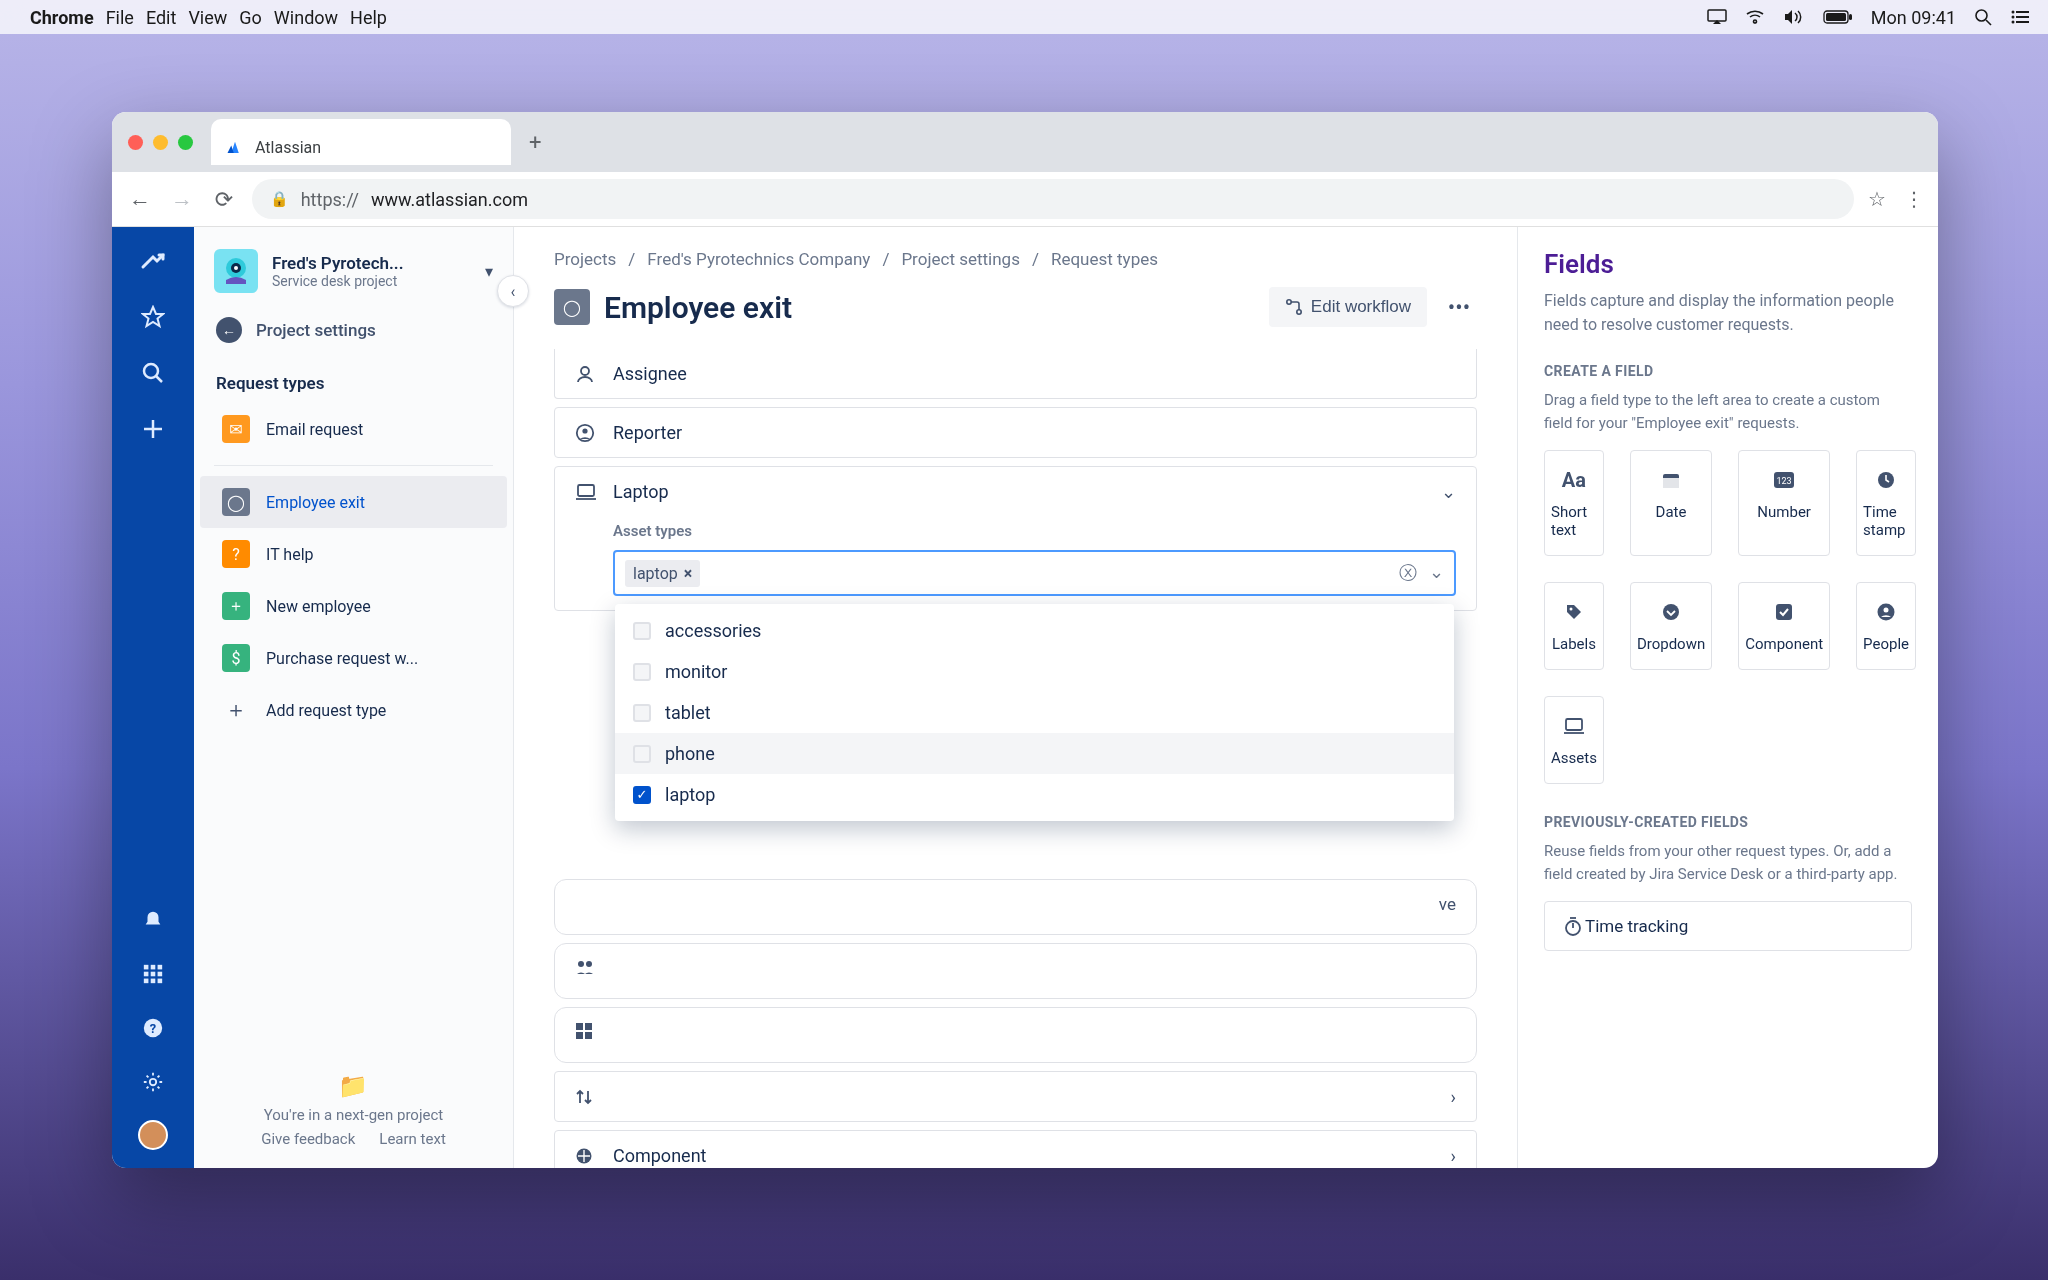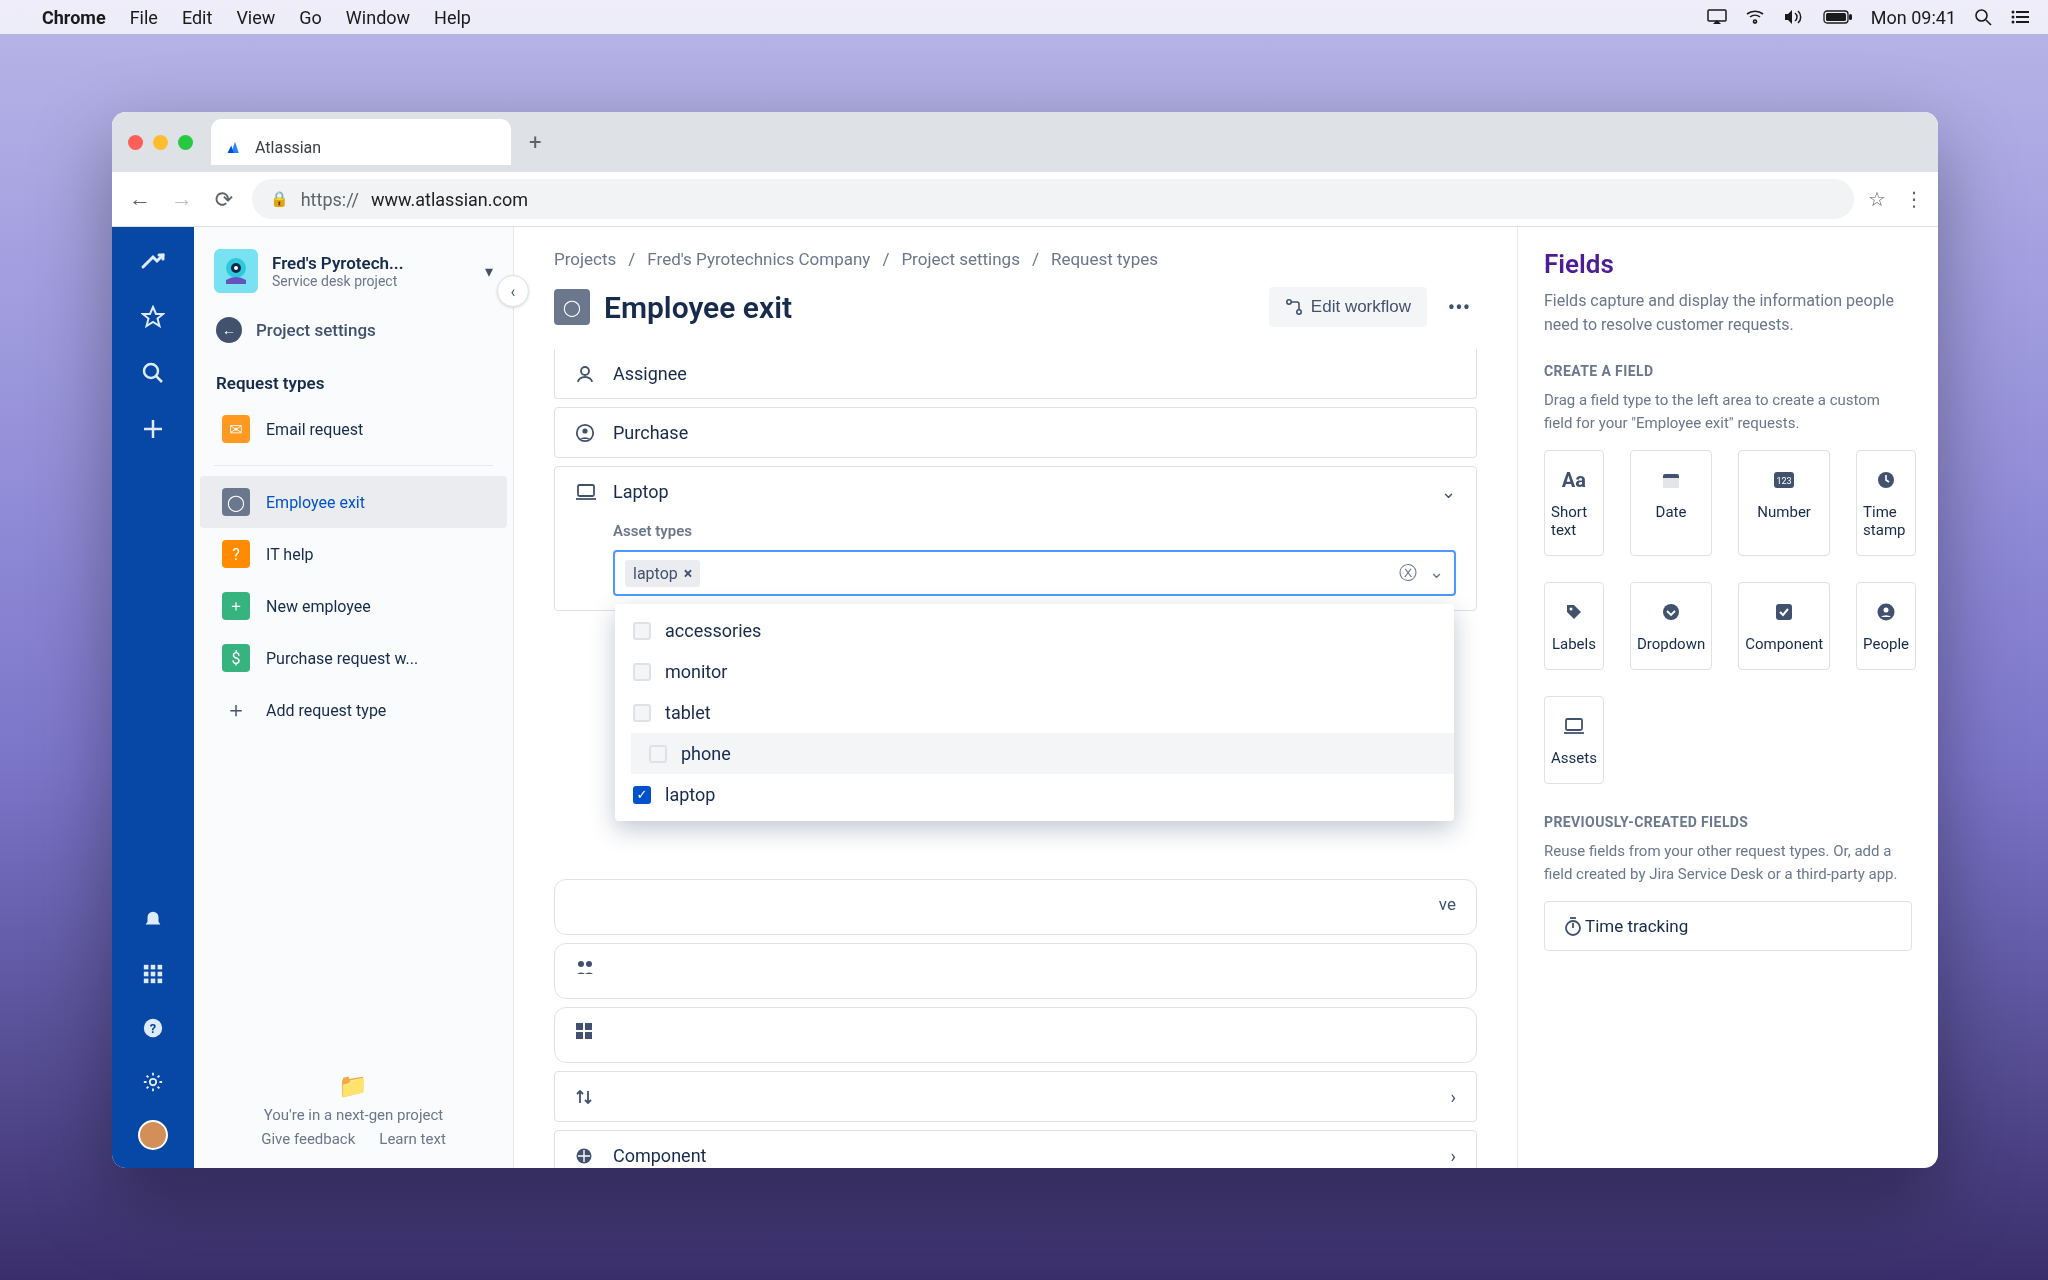--- a/index.html
+++ b/index.html
@@ -6,21 +6,21 @@
 body {
   font-family: -apple-system, BlinkMacSystemFont, "Segoe UI", Roboto, sans-serif;
   background: linear-gradient(180deg, #b8b5e8 0%, #9a96dc 30%, #7b75c9 60%, #3a2f6b 100%);
   height: 1280px; width: 2048px; overflow: hidden;
   transform-origin: top left;
 }
 
 .menubar {
   height: 34px; background: rgba(240,240,250,0.95);
   display: flex; align-items: center; padding: 0 18px;
-  font-size: 18px; color: #1a1a1a; gap: 24px;
+  font-size: 18px; color: #1a1a1a; gap: 12px;
   backdrop-filter: blur(20px);
 }
 .menubar .apple { font-size: 20px; }
 .menubar .app-name { font-weight: 700; }
 .menubar .spacer { flex: 1; }
 .menubar .right { display: flex; gap: 18px; align-items: center; }
 .menubar .time { font-weight: 400; }
 
 
 .browser {
@@ -123,21 +123,21 @@
 }
 .chip { background:#ebecf0; border-radius:3px; padding:4px 8px; display:flex; align-items:center; gap:6px; font-size:16px; color:#42526e; }
 .chip .x { font-weight:700; cursor:pointer; }
 .ms-input { border:none; outline:none; flex:1; font-size:16px; }
 .ms-icons { margin-left:auto; display:flex; gap:12px; color:#6b778c; }
 .dropdown {
   position:absolute; left:0; right:0; top:52px; background:#fff; border-radius:4px;
   box-shadow:0 8px 24px rgba(9,30,66,0.25); padding:6px 0; z-index:50;
 }
 .dd-item { display:flex; align-items:center; gap:14px; padding:10px 18px; font-size:18px; color:#172b4d; }
-.dd-item.hover { background:#f4f5f7;margin-left:16px; }
+.dd-item.hover { background:#f4f5f7; }
 .dd-check { width:18px; height:18px; border:2px solid #dfe1e6; border-radius:3px; background:#f4f5f7; }
 .dd-check.on { background:#0052cc; border-color:#0052cc; display:flex; align-items:center; justify-content:center; color:#fff; font-size:13px; }
 
 .ghost-row {
   border:1px solid #dfe1e6; border-radius:12px; margin-top:8px; padding:14px 20px;
   display:flex; align-items:flex-start; gap:16px; background:#fff; height:56px;
 }
 .ghost-row .gicon { width:22px; text-align:center; color:#42526e; }
 .ghost-row .right-text { margin-left:auto; color:#42526e; font-size:17px; }
 
@@ -402,21 +402,21 @@
           <span>Assignee</span>
         </div>
         <div class="field-row">
           <span class="ficon">
             <svg width="20" height="20" viewBox="0 0 20 20">
                 <circle cx="10" cy="10" r="8.2" fill="none" stroke="#42526e" stroke-width="1.8"></circle>
                 <circle cx="10" cy="8" r="2.6" fill="#42526e"></circle>
                 <path d="M5 16 a6 4 0 0 1 10 0" fill="#42526e"></path>
               </svg>
           </span>
-          <span>Purchase</span>
+          <span>Reporter</span>
         </div>
 
         <div class="field-row expanded">
           <div class="exp-head">
             <span class="ficon">
               <svg width="22" height="18" viewBox="0 0 22 18">
                   <rect x="3" y="2" width="16" height="11" rx="1.5" fill="none" stroke="#42526e" stroke-width="1.8"></rect>
                   <line x1="1" y1="16" x2="21" y2="16" stroke="#42526e" stroke-width="1.8"></line>
                 </svg>
             </span>

